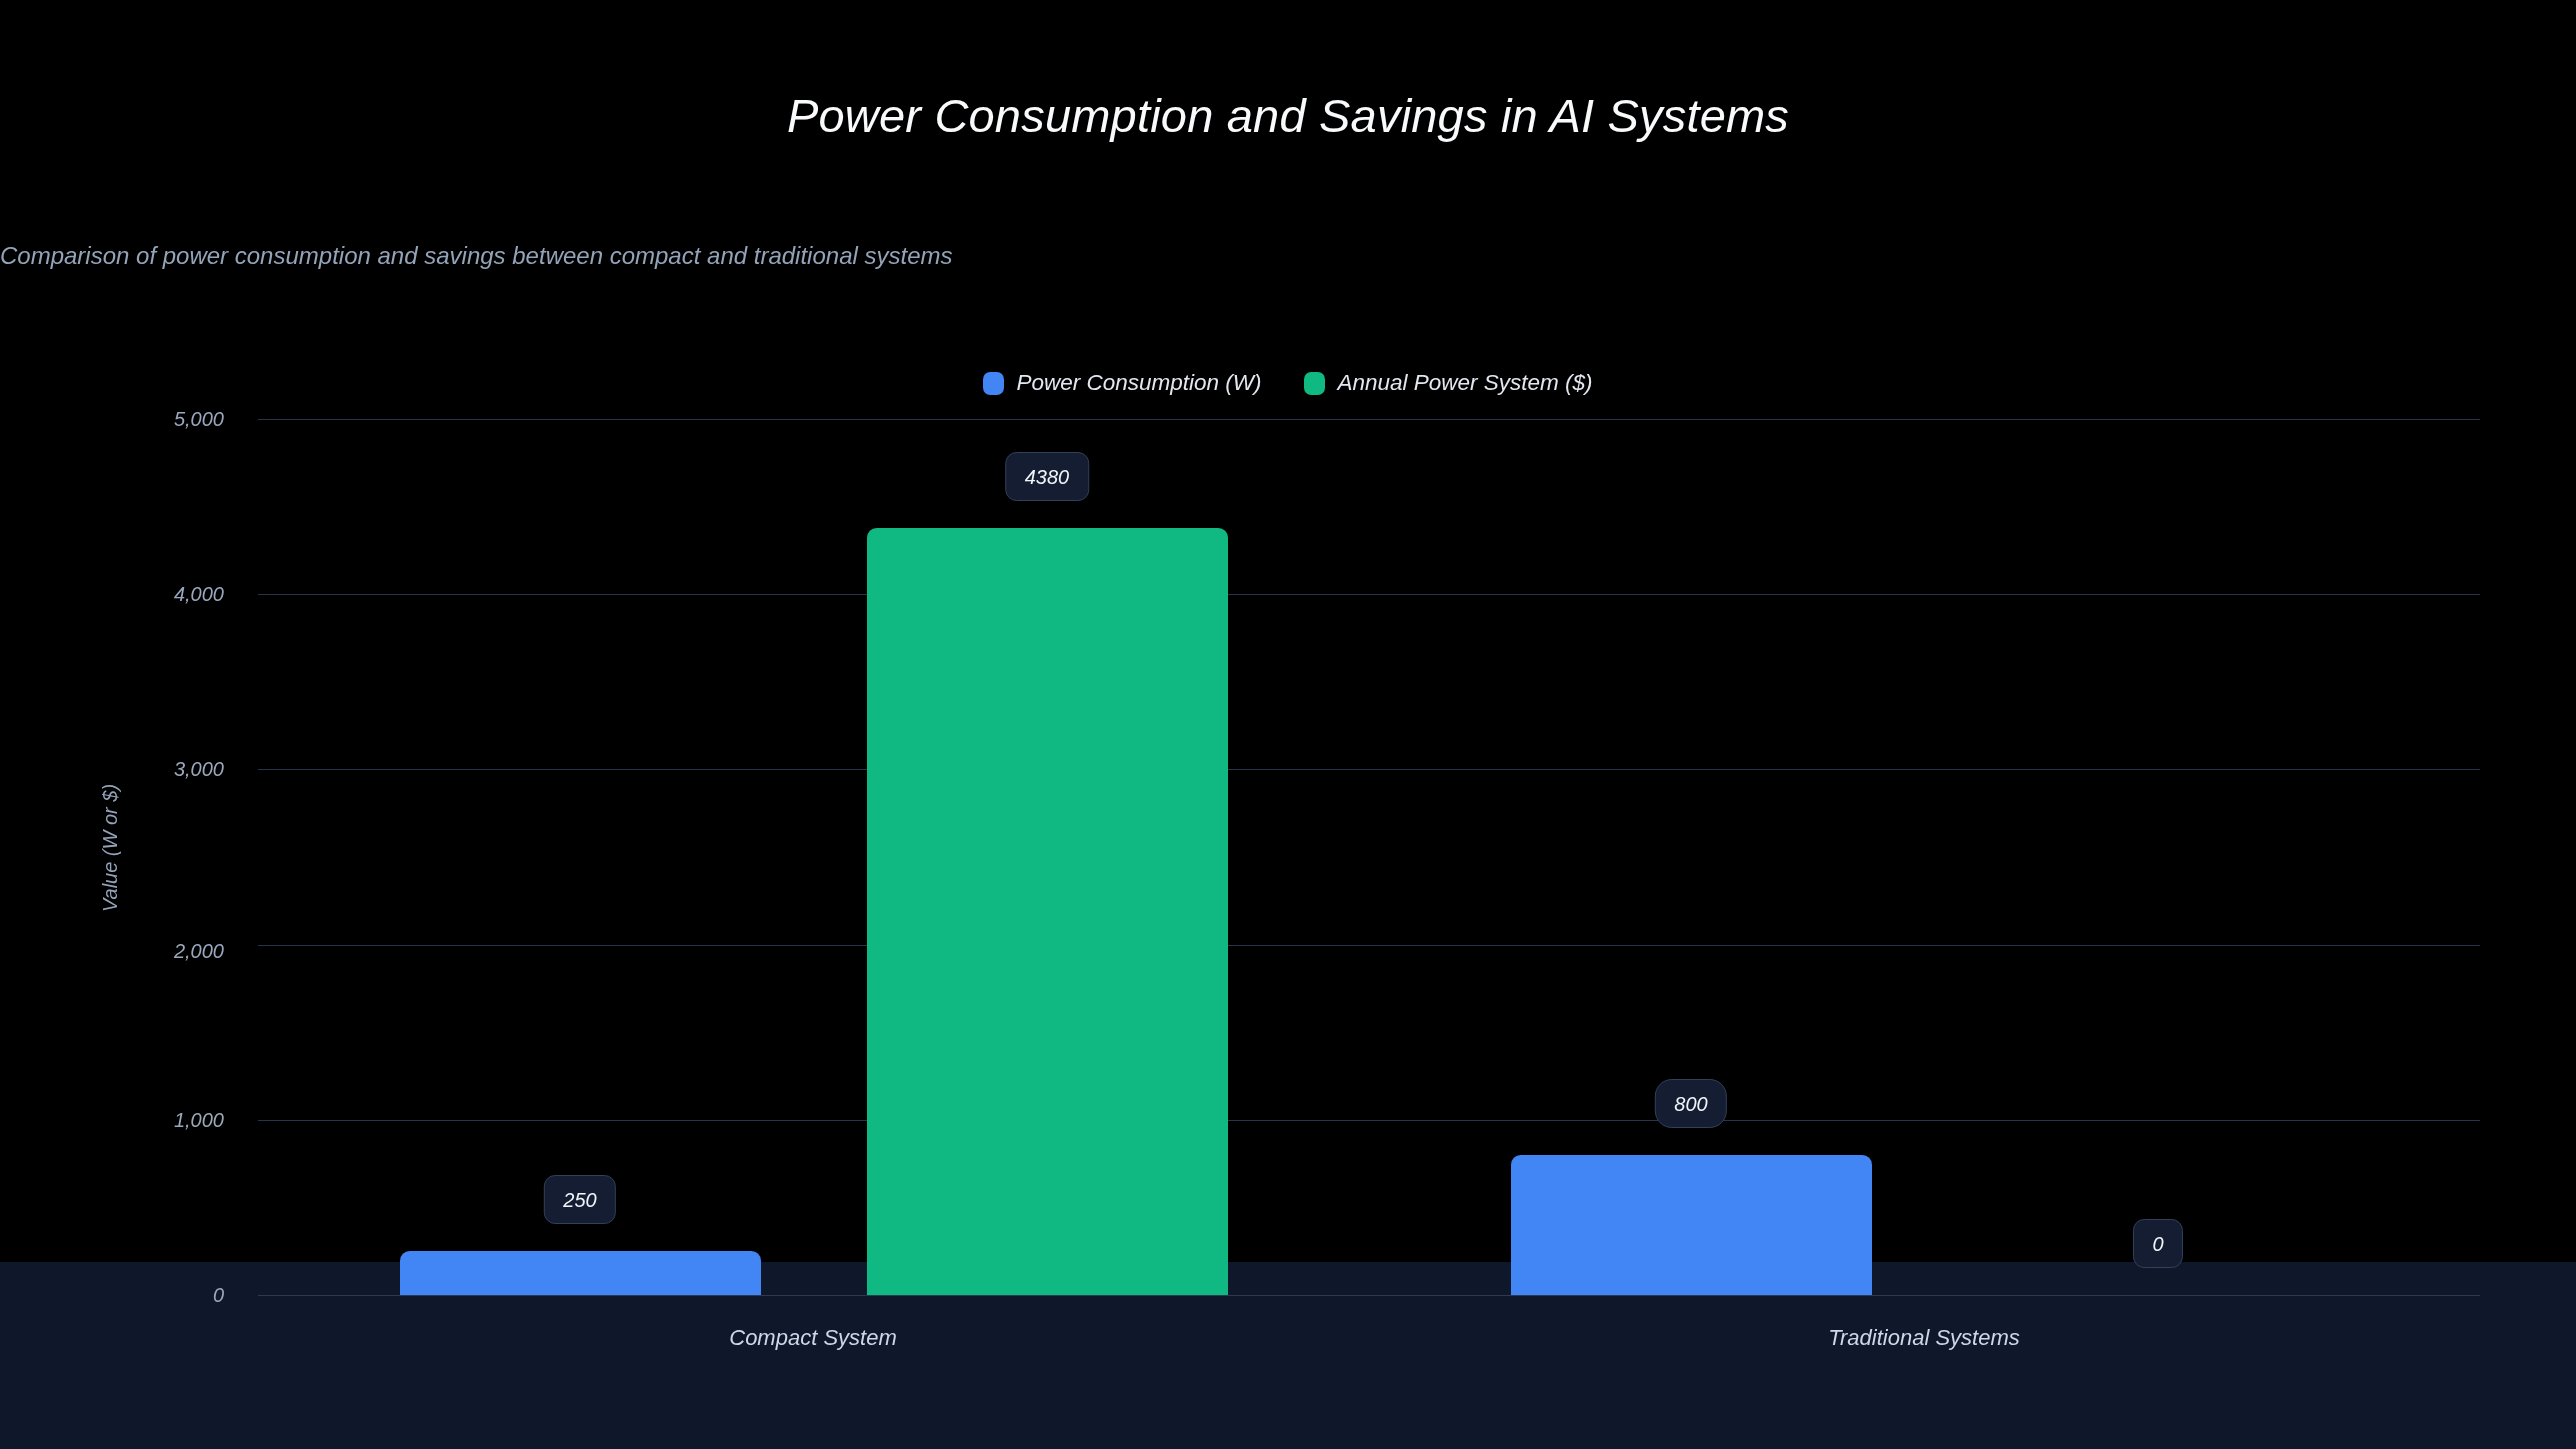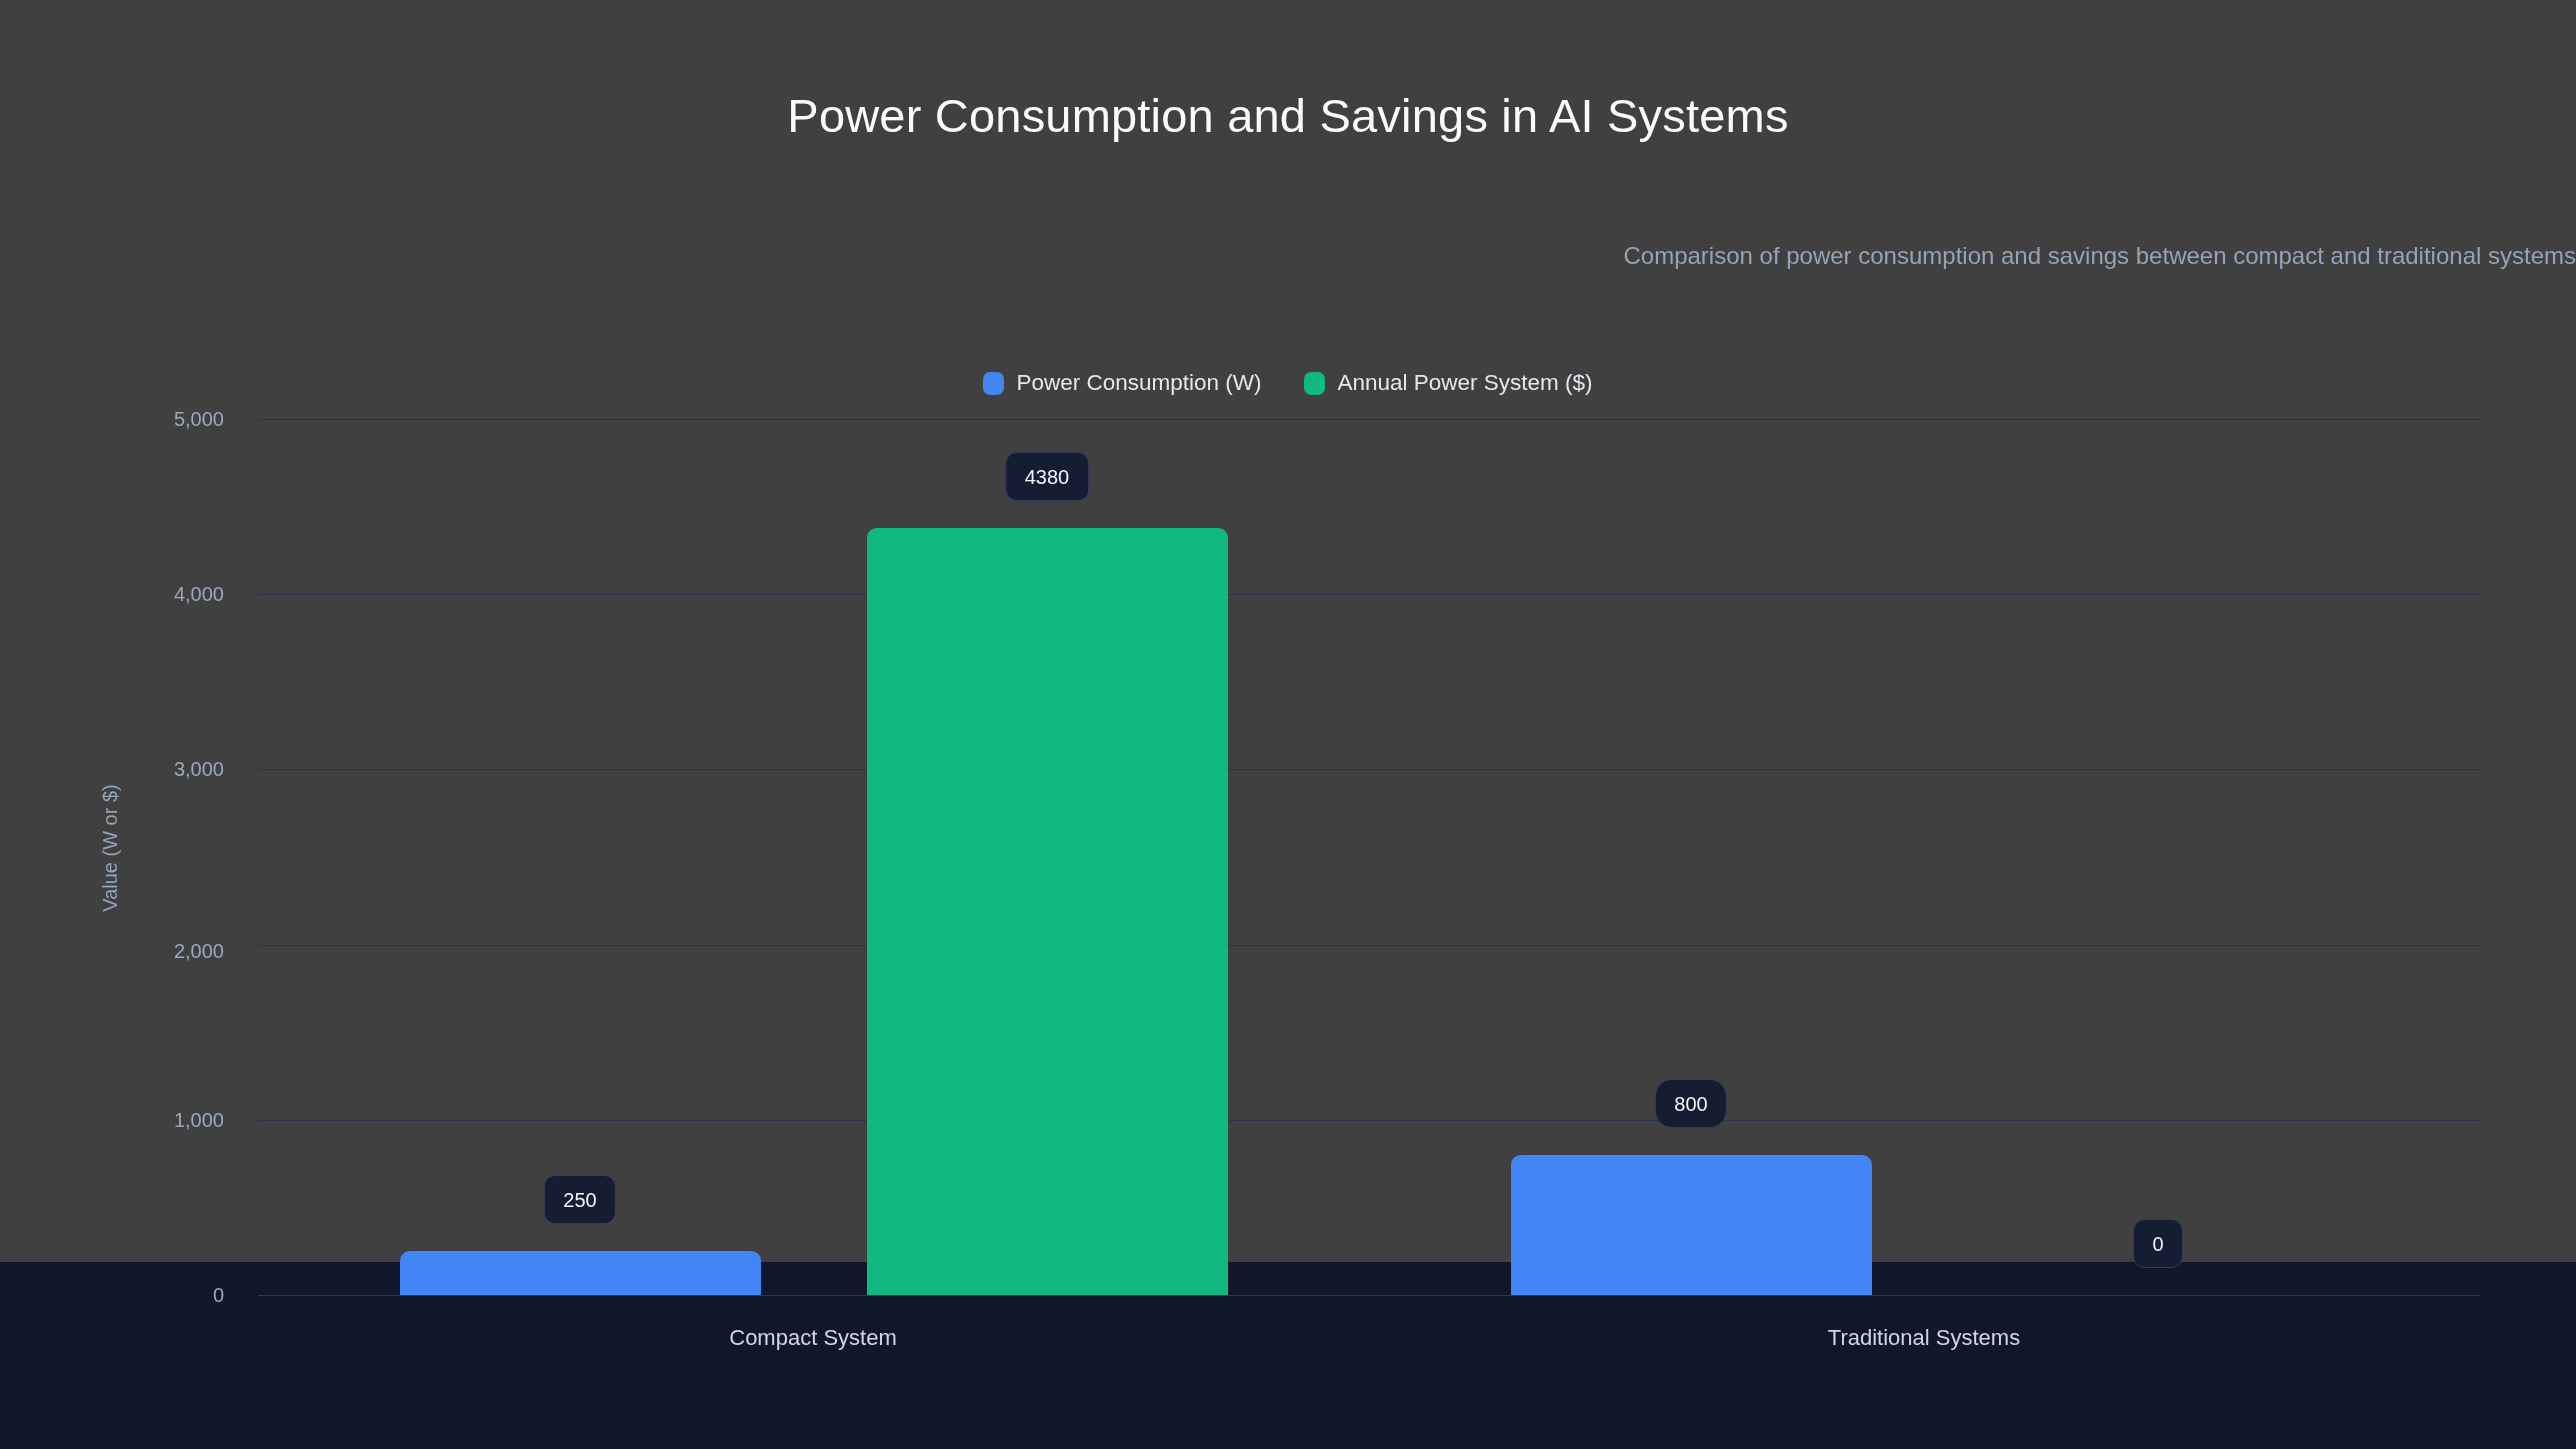--- a/index.html
+++ b/index.html
@@ -9,21 +9,22 @@
     height: 1449px;
     background: #0f172a;
     font-family: "Liberation Sans", sans-serif;
     overflow: hidden;
   }
 
   #chart-root {
     position: relative;
     width: 2576px;
     height: 1262px;
-    background: #404040;
+    background: #000000;
+    font-style: italic;
   }
 
   
   .chart-title {
     position: absolute;
     top: 90px;
     left: 0;
     width: 2576px;
     text-align: center;
     font-size: 47px;
@@ -31,21 +32,21 @@
     letter-spacing: 0.2px;
     color: #f8fafc;
     line-height: 1.1;
   }
 
   .chart-subtitle {
     position: absolute;
     top: 242px;
     left: 0;
     width: 2576px;
-    text-align: right;
+    text-align: left;
     font-size: 24px;
     font-weight: 400;
     color: #93a3b8;
     line-height: 1.2;
   }
 
   
   .legend {
     position: absolute;
     top: 372px;

